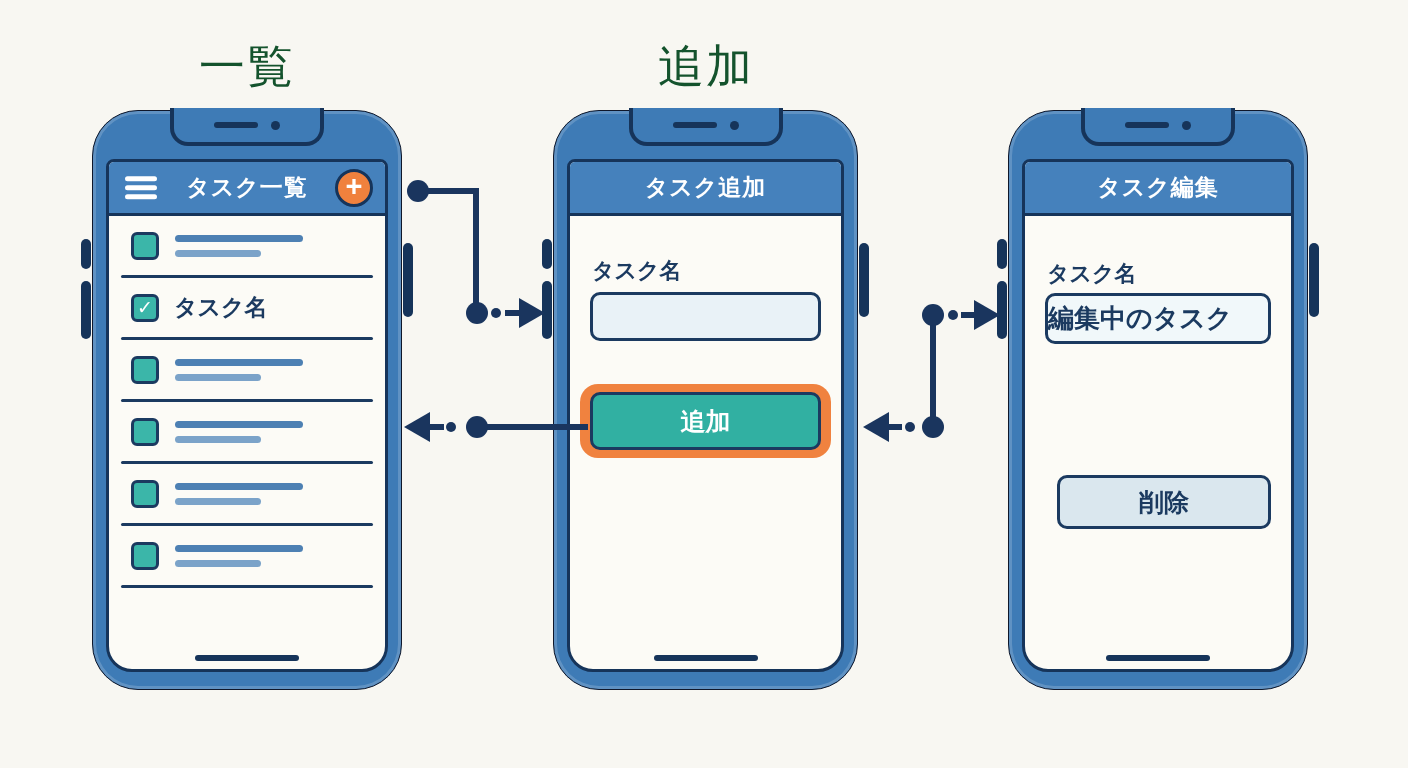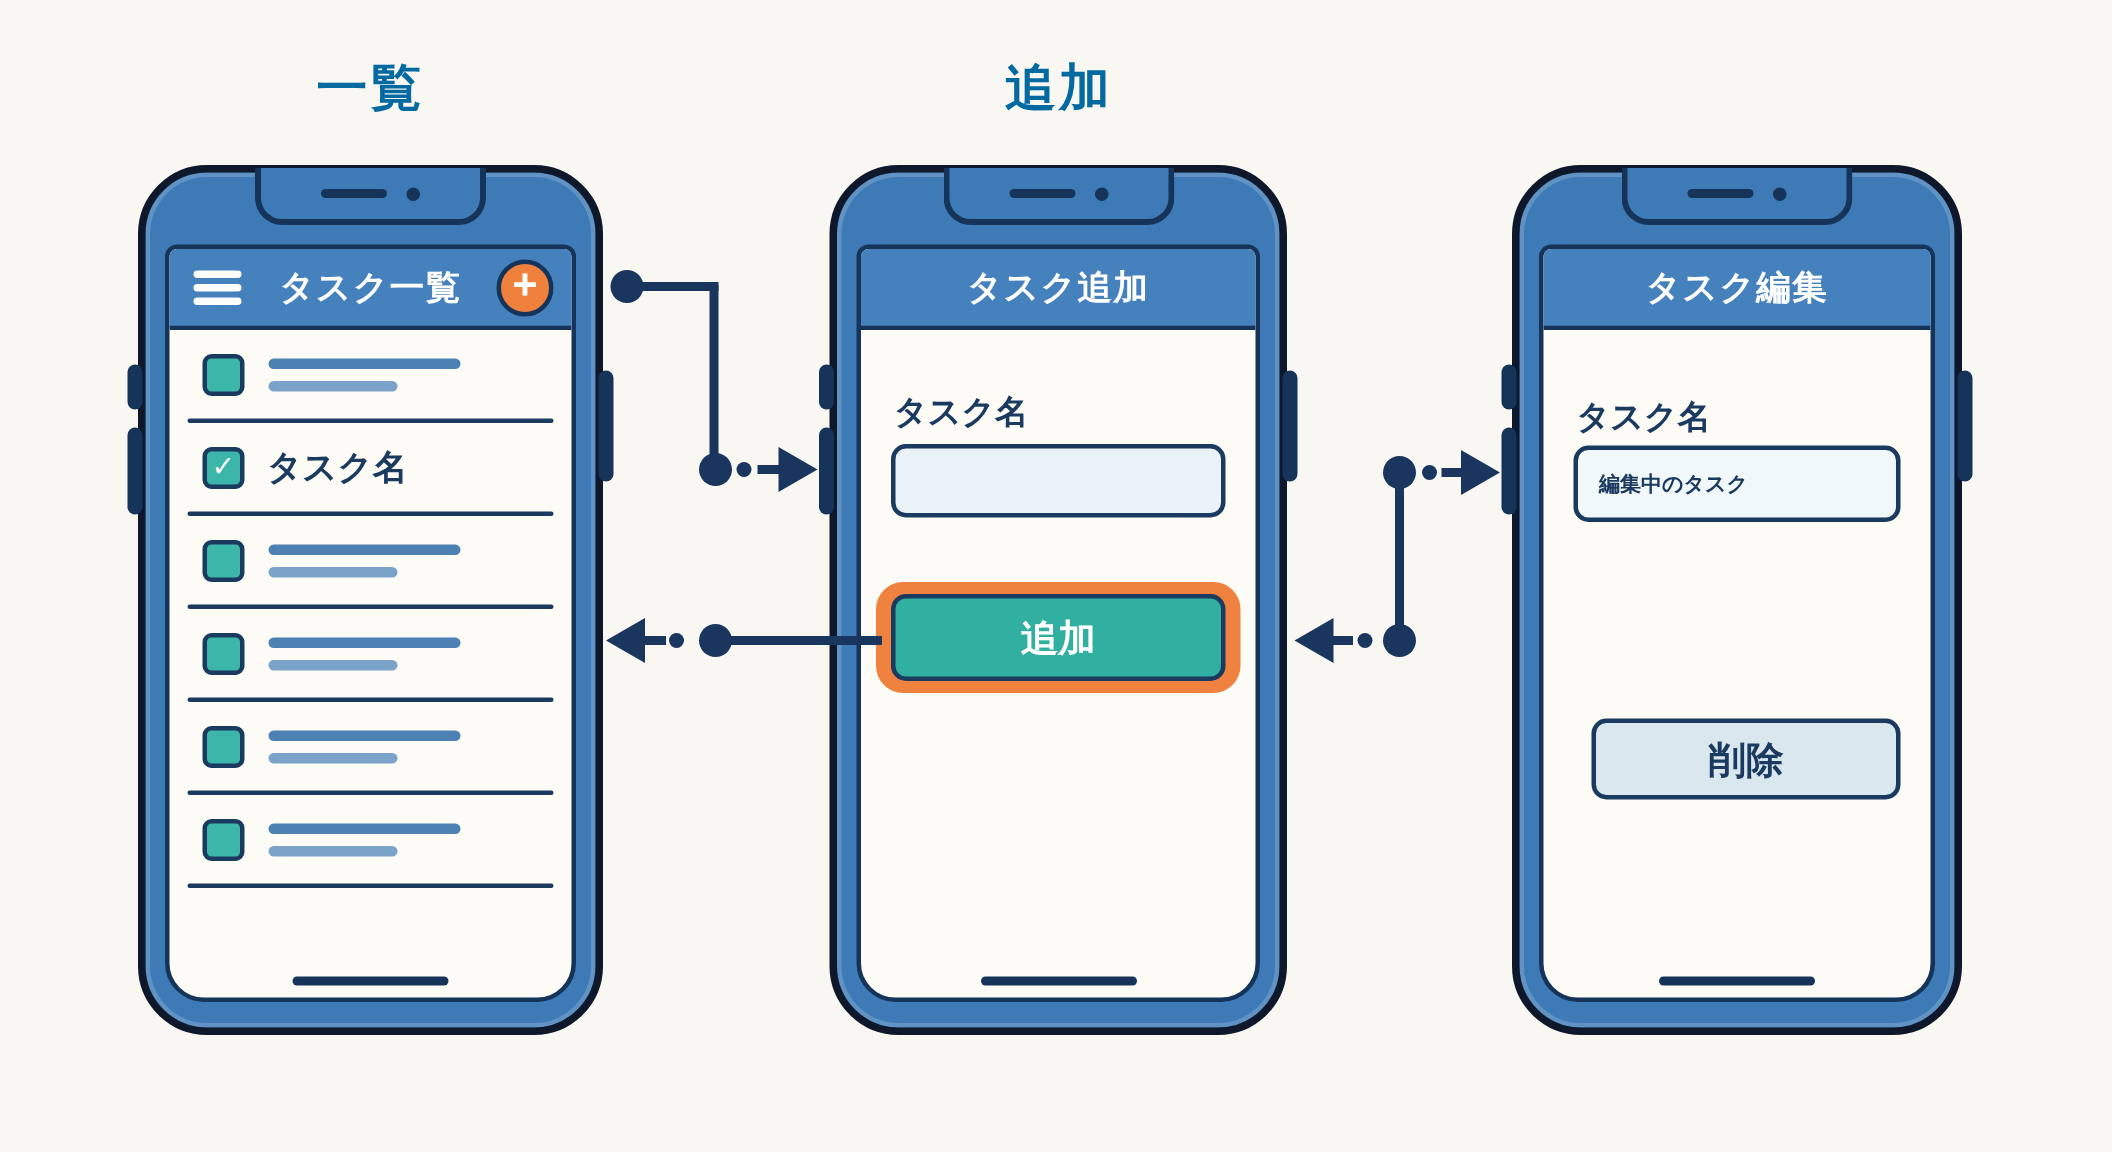--- a/index.html
+++ b/index.html
@@ -1,24 +1,24 @@
 <!DOCTYPE html>
 <html><head>
 <meta charset="utf-8">
 <style>
   * { margin:0; padding:0; box-sizing:border-box; }
   html,body { width:1408px; height:768px; }
   body { font-family:"DejaVu Sans","Liberation Sans",sans-serif; background:#F8F7F2; overflow:hidden; }
   .canvas { position:relative; width:1408px; height:768px; background:#F8F7F2; }
 
   
-  .sec-title { position:absolute; transform:translateX(-50%); font-size:34px; font-weight:700; color:#0369a1; letter-spacing:2px; }
-
-  
-  .phone { position:absolute; top:110px; height:580px; background:#3E7BB6; border:5px solid #0f172a; border-radius:46px;
+  .sec-title { position:absolute; transform:translateX(-50%); font-size:46px; font-weight:400; color:#14532d; letter-spacing:2px; }
+
+  
+  .phone { position:absolute; top:110px; height:580px; background:#3E7BB6; border:1px solid #0f172a; border-radius:46px;
            box-shadow: inset 0 0 0 3px rgba(255,255,255,0.18); z-index:1; }
   .side-btn { position:absolute; background:#16345A; border-radius:5px; width:10px; }
   .side-btn.l1 { left:-12px; top:128px; height:30px; }
   .side-btn.l2 { left:-12px; top:170px; height:58px; }
   .side-btn.r1 { right:-12px; top:132px; height:74px; }
 
   .screen { position:absolute; left:13px; right:13px; top:48px; bottom:17px; background:#FCFBF6;
             border:3px solid #16345A; border-radius:8px 8px 26px 26px; overflow:visible; }
 
   .notch { position:absolute; top:-3px; left:50%; transform:translateX(-50%); width:154px; height:38px;
@@ -50,21 +50,21 @@
   .lines .l1 { display:block; width:128px; height:7px; background:#4D80B3; border-radius:4px; margin-bottom:8px; }
   .lines .l2 { display:block; width:86px; height:7px; background:#7BA3C9; border-radius:4px; }
   .row-label { margin-left:15px; font-size:23px; font-weight:800; color:#1B3A60; }
 
   .home-bar { position:absolute; bottom:8px; left:50%; transform:translateX(-50%); width:104px; height:6px;
               background:#16345A; border-radius:4px; }
 
   
   .field-label { position:absolute; left:22px; font-size:22px; font-weight:800; color:#1B3A60; }
   .text-input { position:absolute; left:20px; right:20px; height:49px; border:3px solid #1B3A60; border-radius:10px;
-                display:flex; align-items:center; padding-left:14px; font-size:14px; font-weight:800; color:#1B3A60; }
+                display:flex; align-items:center; font-size:26px; font-weight:800; color:#1B3A60; }
   .btn { position:absolute; left:20px; right:20px; border:3px solid #1B3A60; border-radius:10px;
          display:flex; align-items:center; justify-content:center; font-size:25px; font-weight:800;
          font-family:inherit; cursor:pointer; }
   .btn.primary { background:#31B0A2; color:#FFFFFF; }
   .btn.secondary { background:#DAE7EE; color:#1B3A60; }
   .primary-ring { position:absolute; left:10px; right:10px; top:222px; height:74px; background:#F0823F;
                   border-radius:18px; padding:8px 10px; }
   .primary-ring .btn { position:relative; left:0; right:0; width:100%; height:100%; }
 
   

